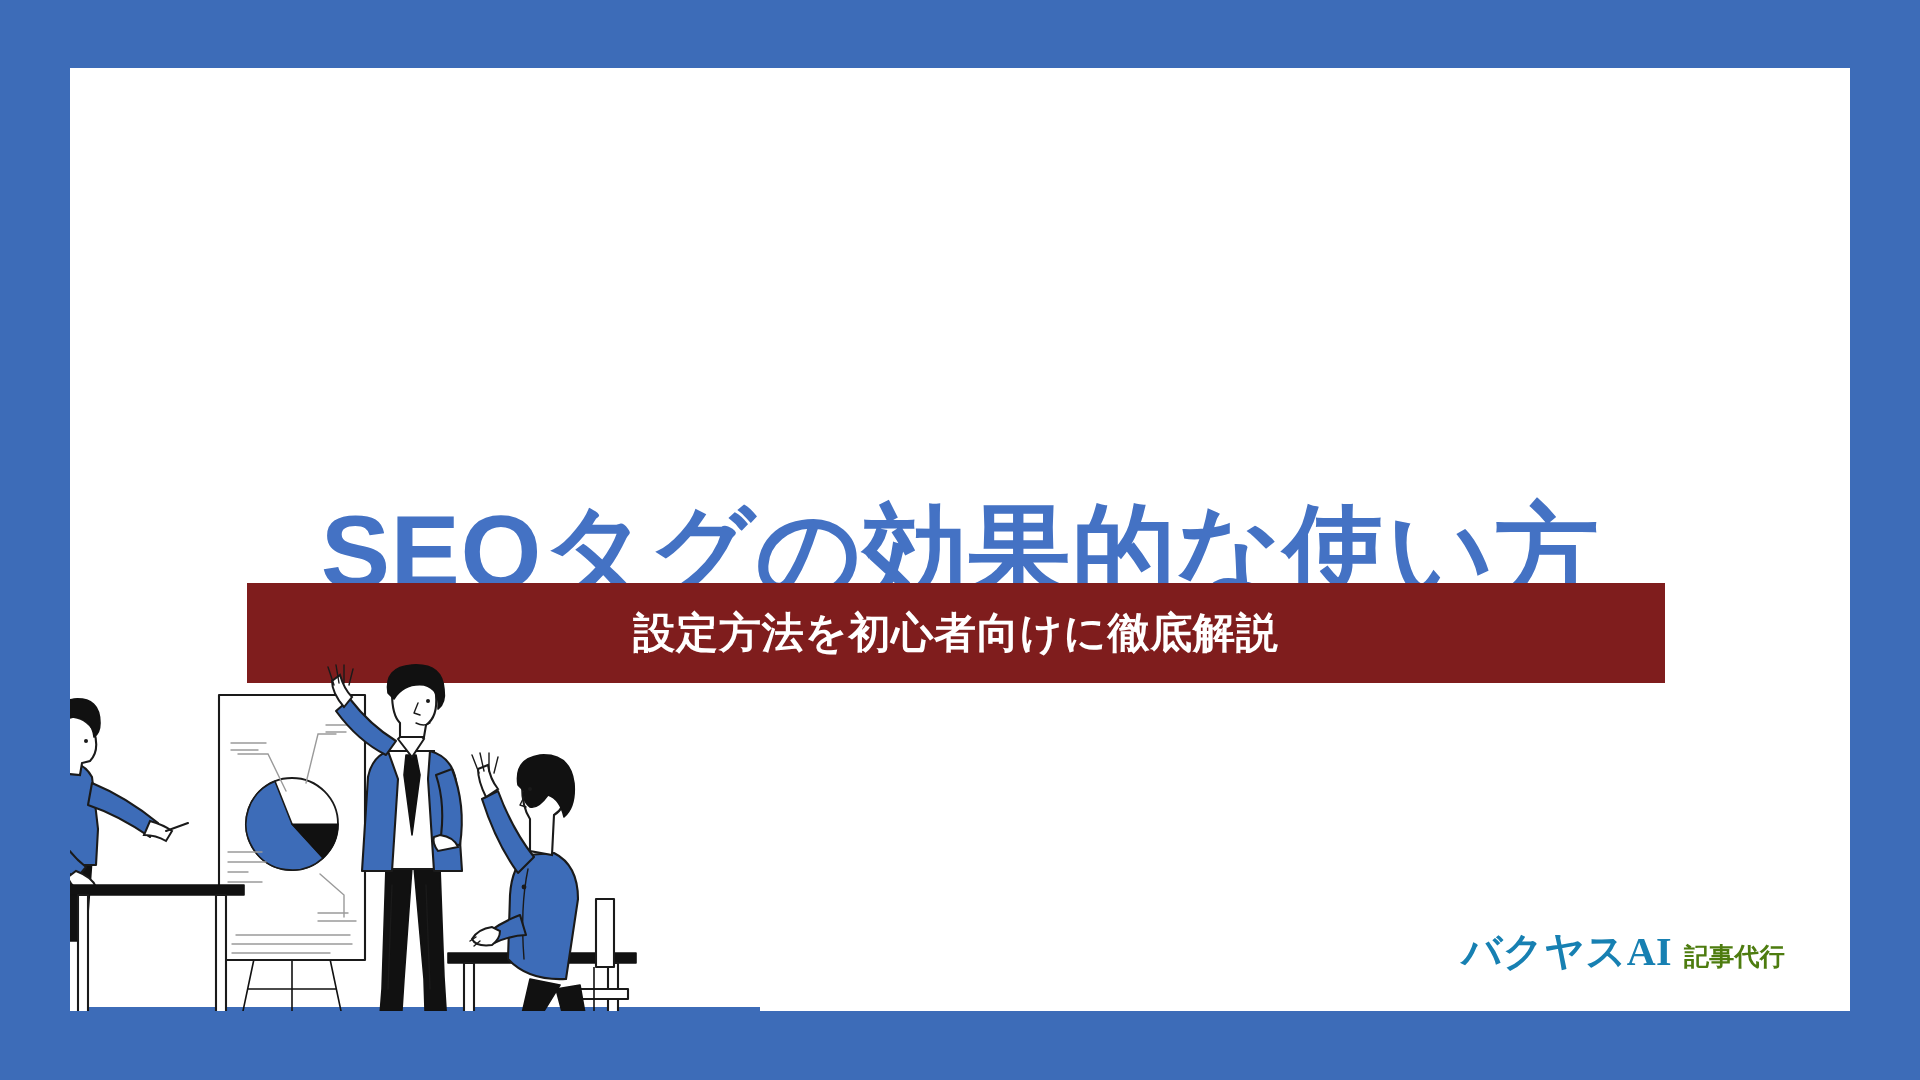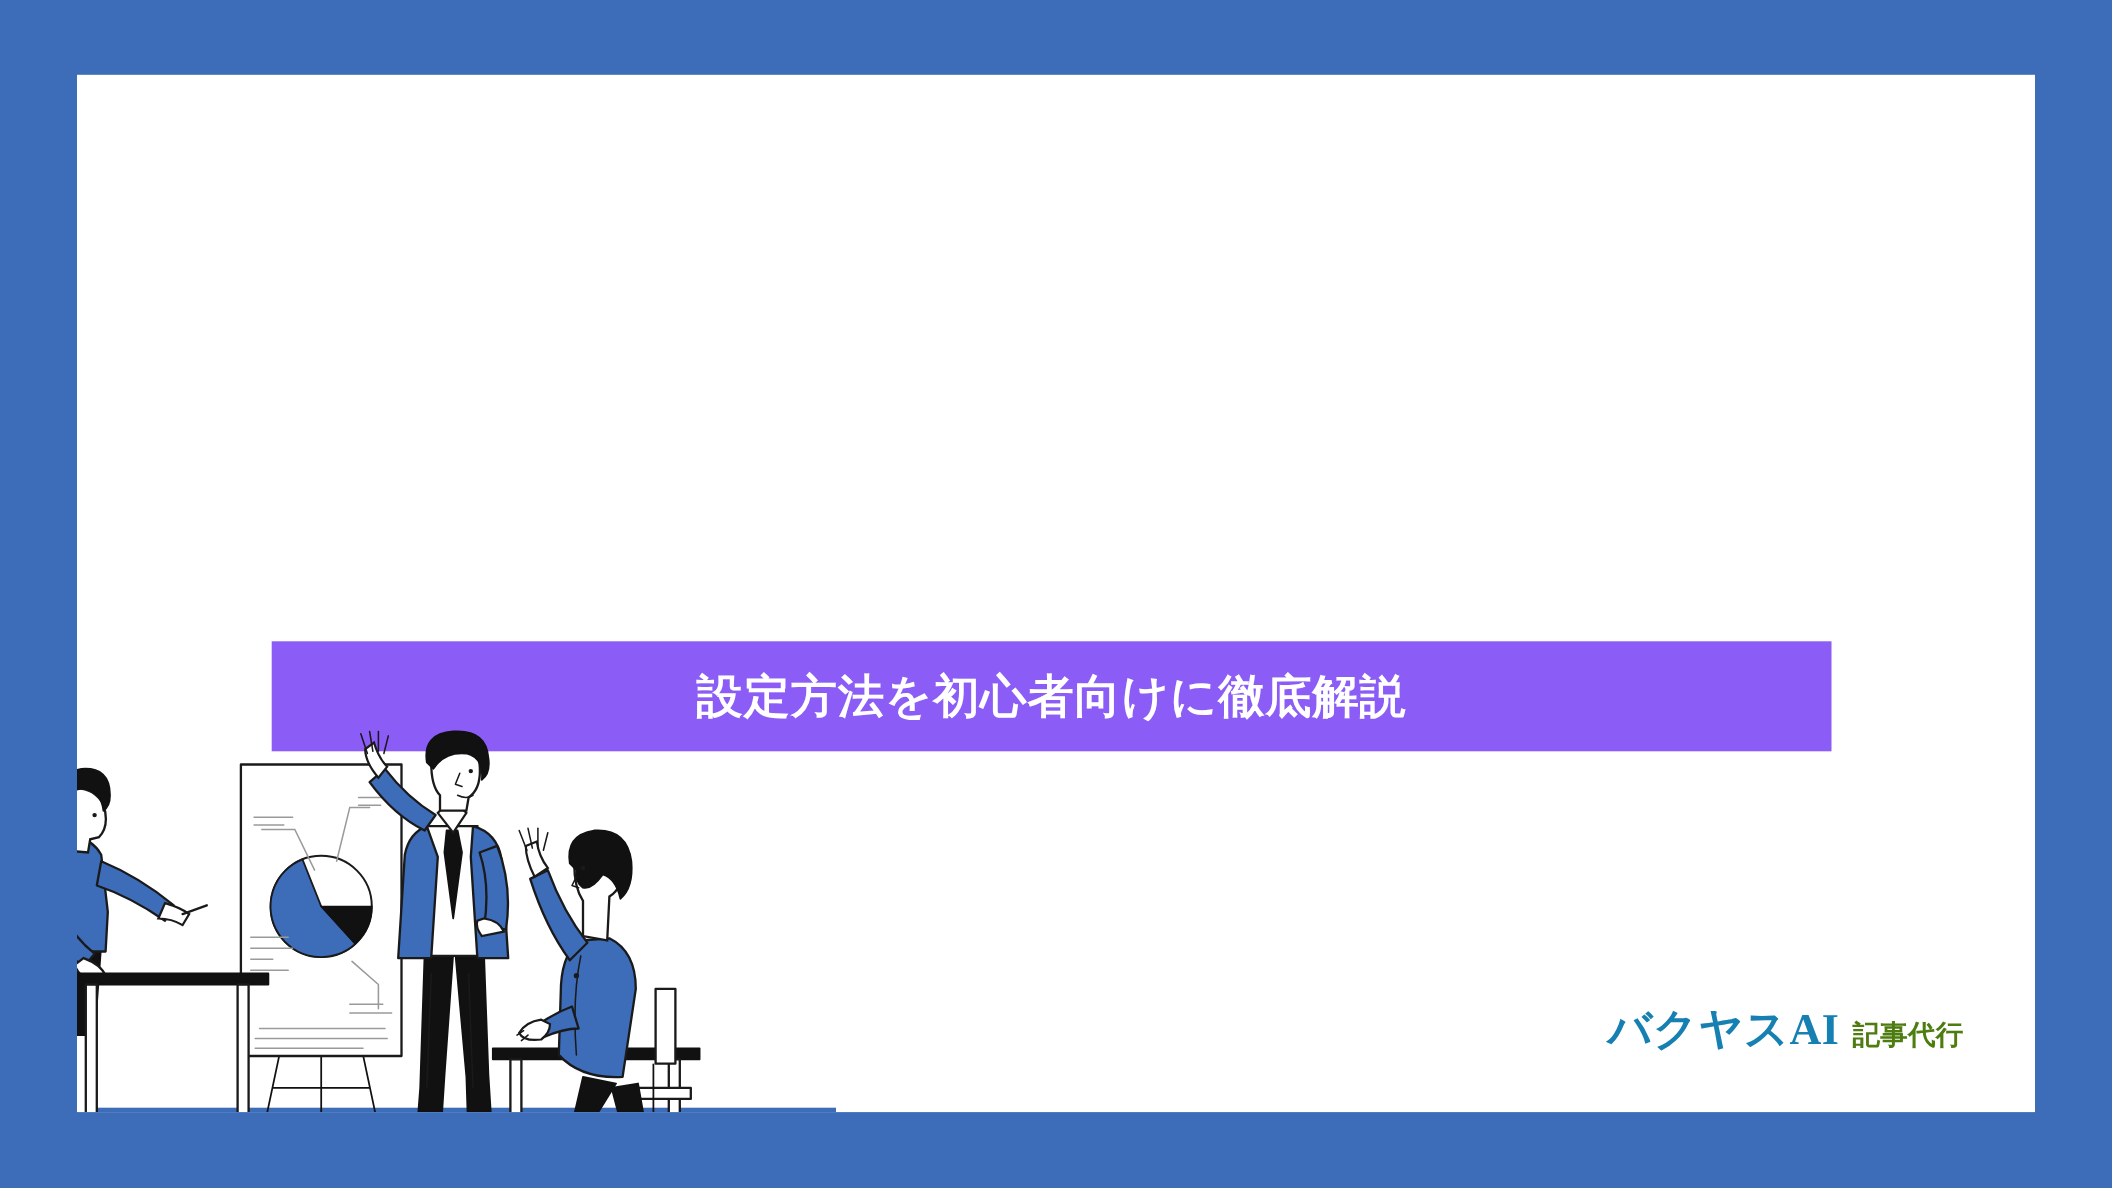--- a/index.html
+++ b/index.html
@@ -42,38 +42,38 @@
     white-space: nowrap;
     font-family: "Liberation Sans", "DejaVu Sans", sans-serif;
   }
   
   #subtitle-bar {
     position: absolute;
     left: 177px;
     top: 515px;
     width: 1418px;
     height: 100px;
-    background: #8b5cf6;
+    background: #7f1d1d;
     display: flex;
     align-items: center;
     justify-content: center;
   }
   #subtitle-text {
     color: #ffffff;
     font-size: 42px;
     font-weight: 700;
     letter-spacing: 0.02em;
     white-space: nowrap;
     font-family: "Liberation Sans", "DejaVu Sans", sans-serif;
   }
   
   #logo {
     position: absolute;
     right: 65px;
-    bottom: 48px;
+    bottom: 32px;
     display: flex;
     align-items: baseline;
     gap: 12px;
     white-space: nowrap;
   }
   #logo-main {
     color: #1780b2;
     font-size: 40px;
     font-weight: 700;
     font-family: "Liberation Serif", "DejaVu Serif", serif;
@@ -95,20 +95,21 @@
     height: 420px;
   }
 </style>
 </head>
 <body>
 
 <div id="slide">
 
   <div id="canvas">
 
+    <h1 id="title">SEOタグの効果的な使い方</h1>
 
     <div id="subtitle-bar">
       <span id="subtitle-text">設定方法を初心者向けに徹底解説</span>
     </div>
 
     <div id="logo">
       <span id="logo-main">バクヤスAI</span>
       <span id="logo-sub">記事代行</span>
     </div>
 

